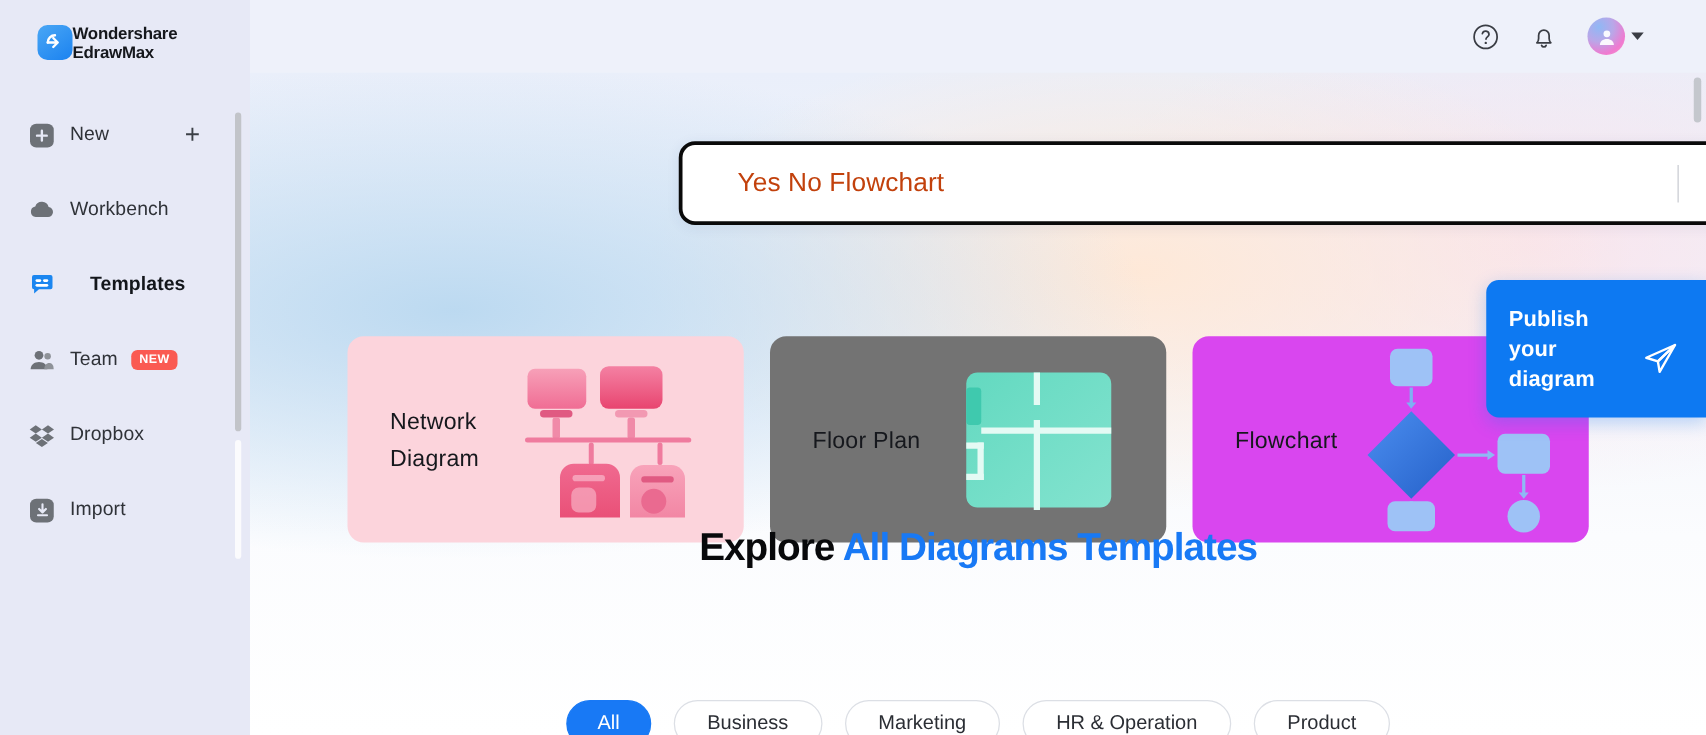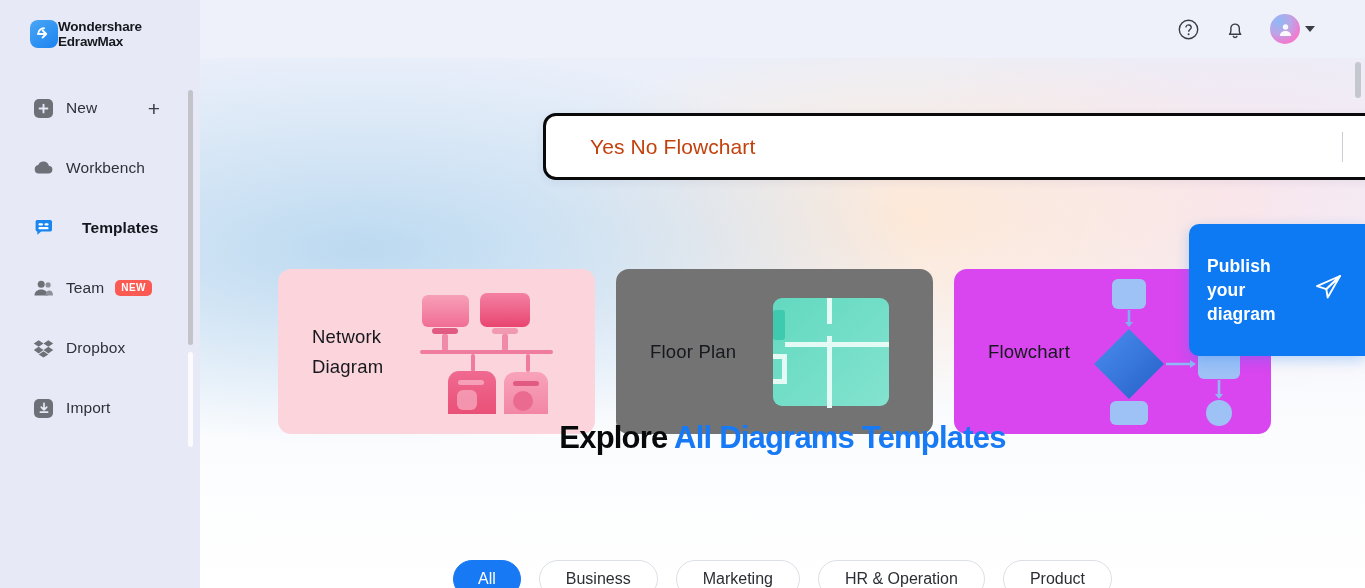--- a/index.html
+++ b/index.html
@@ -29,21 +29,21 @@
   .brand-name {
     font-size: 13.5px; font-weight: bold; color: #16181d;
     line-height: 15px; letter-spacing: -0.2px;
   }
   .brand-name span { display: block; }
 
   .nav { margin-top: 39px; }
   .nav-item {
     position: relative;
     height: 40px; display: flex; align-items: center;
-    padding-left: 33px; margin-bottom: 20px;
+    padding-left: 23px; margin-bottom: 20px;
     cursor: pointer;
   }
   .nav-ico {
     width: 21px; height: 21px; flex: 0 0 21px;
     display: flex; align-items: center; justify-content: center;
     margin-right: 12px;
   }
   .nav-label { font-size: 15.5px; color: #2f3238; letter-spacing: 0.1px; }
   .nav-item.active .nav-label { font-weight: bold; color: #13161b; margin-left: 16px; }
   .badge-new {
@@ -153,21 +153,21 @@
     position: absolute; right: 12px; top: 0; bottom: 0;
     width: 180px; display: flex; align-items: center; justify-content: center;
   }
   .card-network { left: 78px; background: #fcd4dc; }
   .card-floor   { left: 416px; background: #737373; }
   .card-flow    { left: 754px; background: #d946ef; text-align: right; }
 
   
   .publish {
     position: absolute; right: 0; top: 224px;
-    width: 176px; height: 132px;
+    width: 176px; height: 110px;
     background: #0d79f2;
     border-radius: 10px 0 0 10px;
     display: flex; align-items: center;
     padding-left: 18px; padding-right: 12px;
     cursor: pointer;
     box-shadow: 0 4px 14px rgba(13,121,242,0.28);
     z-index: 9;
   }
   .publish-text {
     color: #fff; font-size: 17.5px; font-weight: bold;

